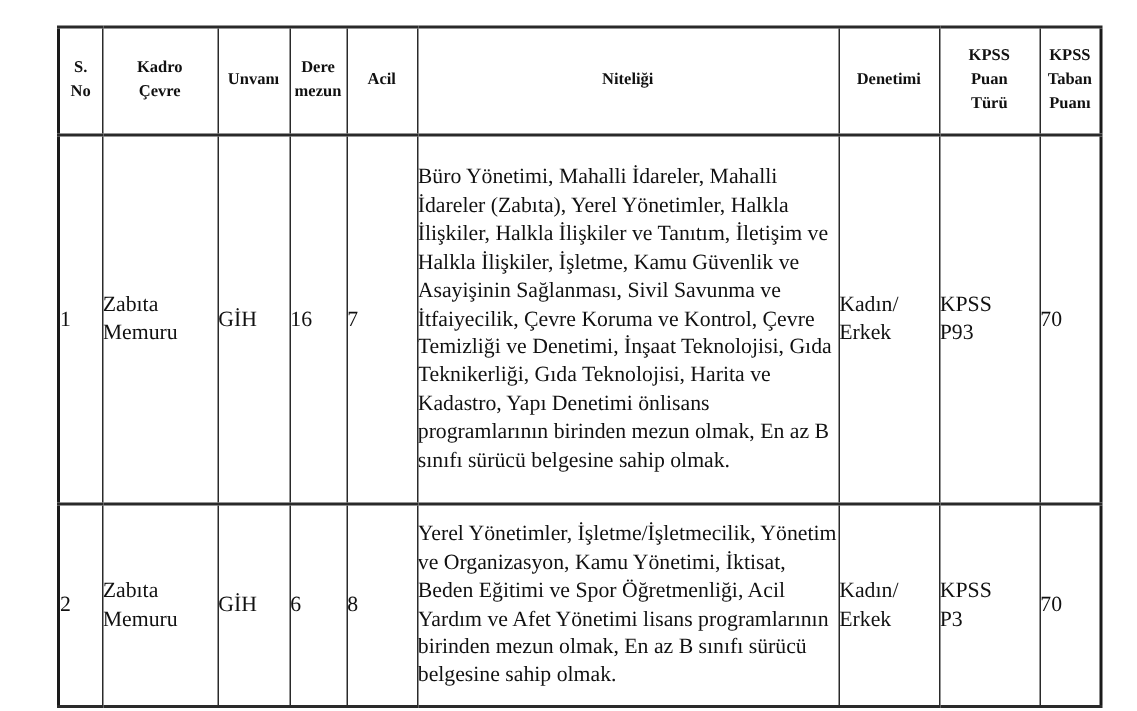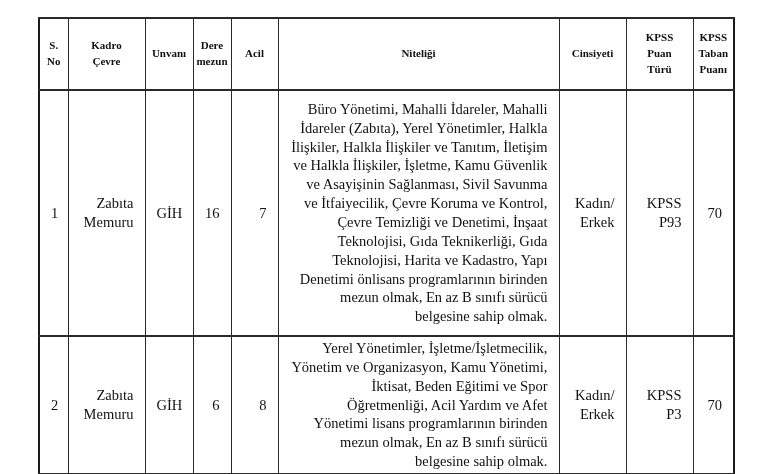--- a/index.html
+++ b/index.html
@@ -41,23 +41,23 @@
     font-weight: bold;
     text-align: center;
     vertical-align: middle;
     line-height: 1.45;
     padding: 2px 2px;
     height: 66px;
     white-space: pre-line;
   }
   table.kadro td {
     font-size: 14.5px;
-    text-align: right;
+    text-align: left;
     vertical-align: middle;
-    padding: 2px 11px;
+    padding: 2px 0;
     line-height: 1.3;
   }
   td.prelines { white-space: pre-line; }
   td.cell-kadro {
     text-align: left;
     padding-left: 9px;
     white-space: pre-line;
     margin-top: 12px;
   }
   td.cell-nitelik {
@@ -91,21 +91,21 @@
       <tr>
         <th>S.
 No</th>
         <th>Kadro
 Çevre</th>
         <th>Unvanı</th>
         <th>Dere
 mezun</th>
         <th>Acil</th>
         <th>Niteliği</th>
-        <th>Cinsiyeti</th>
+        <th>Denetimi</th>
         <th>KPSS
 Puan
 Türü</th>
         <th>KPSS
 Taban
 Puanı</th>
       </tr>
     </thead>
     <tbody>
       <tr class="row-1">

